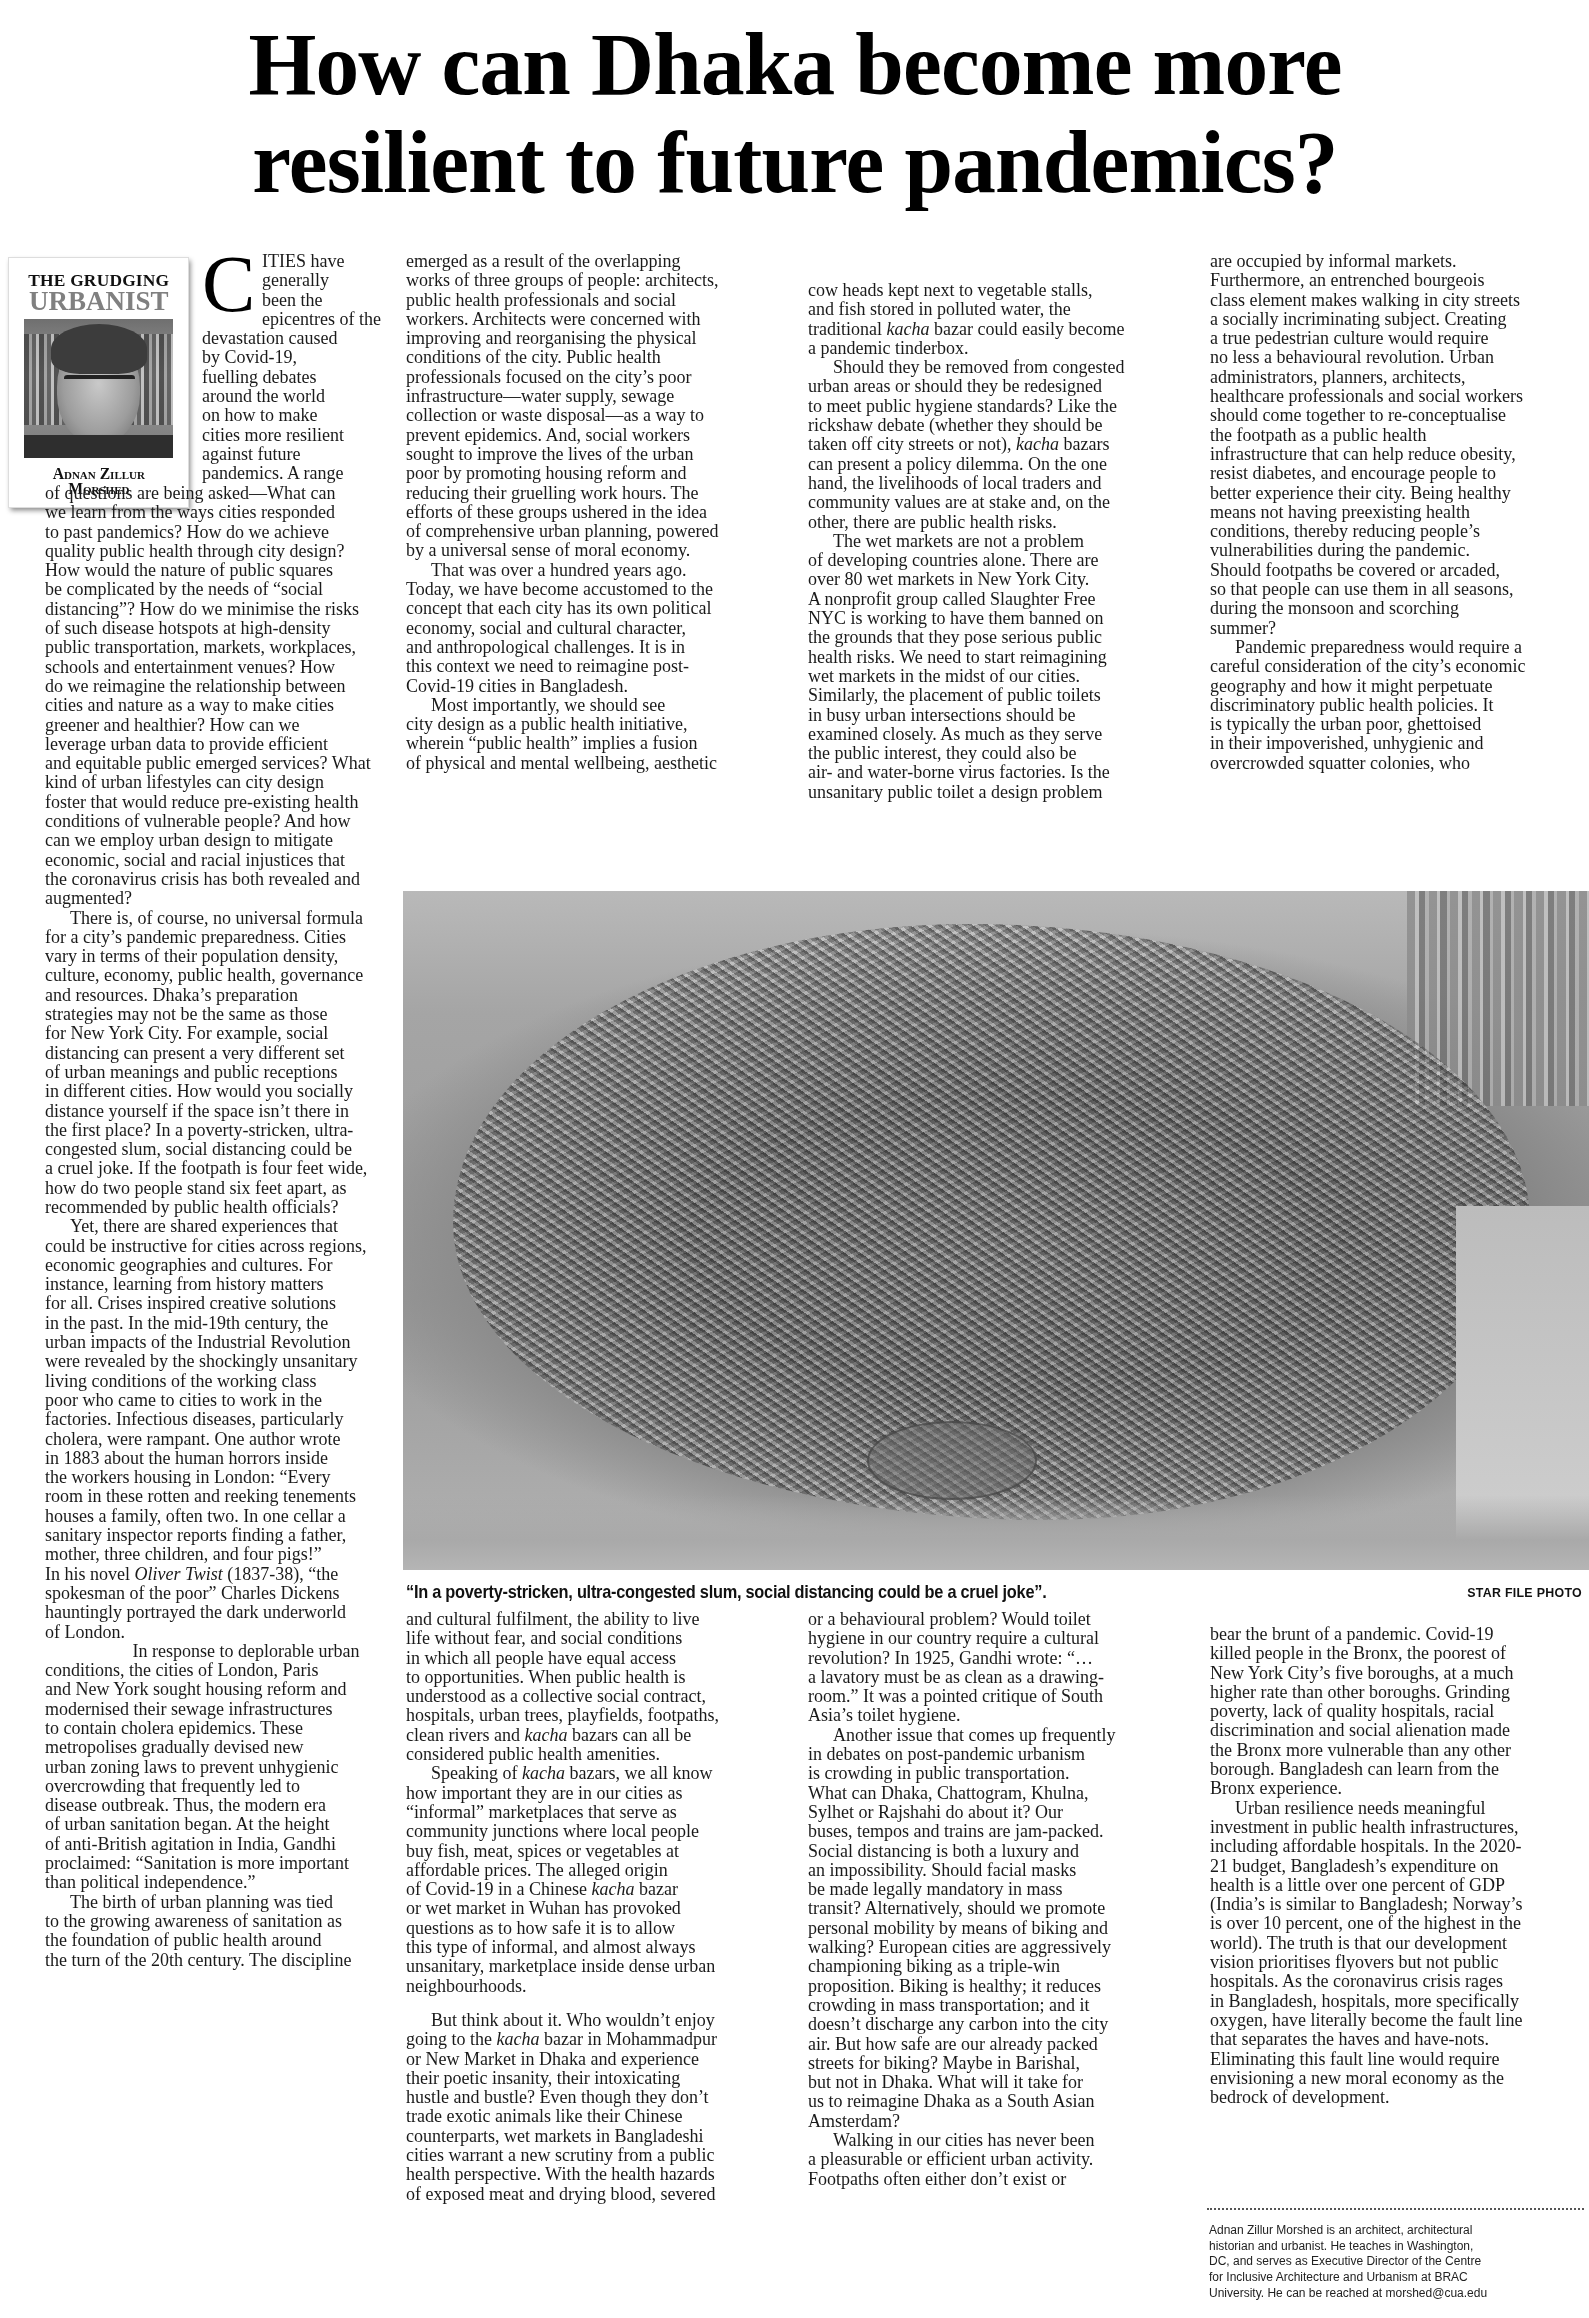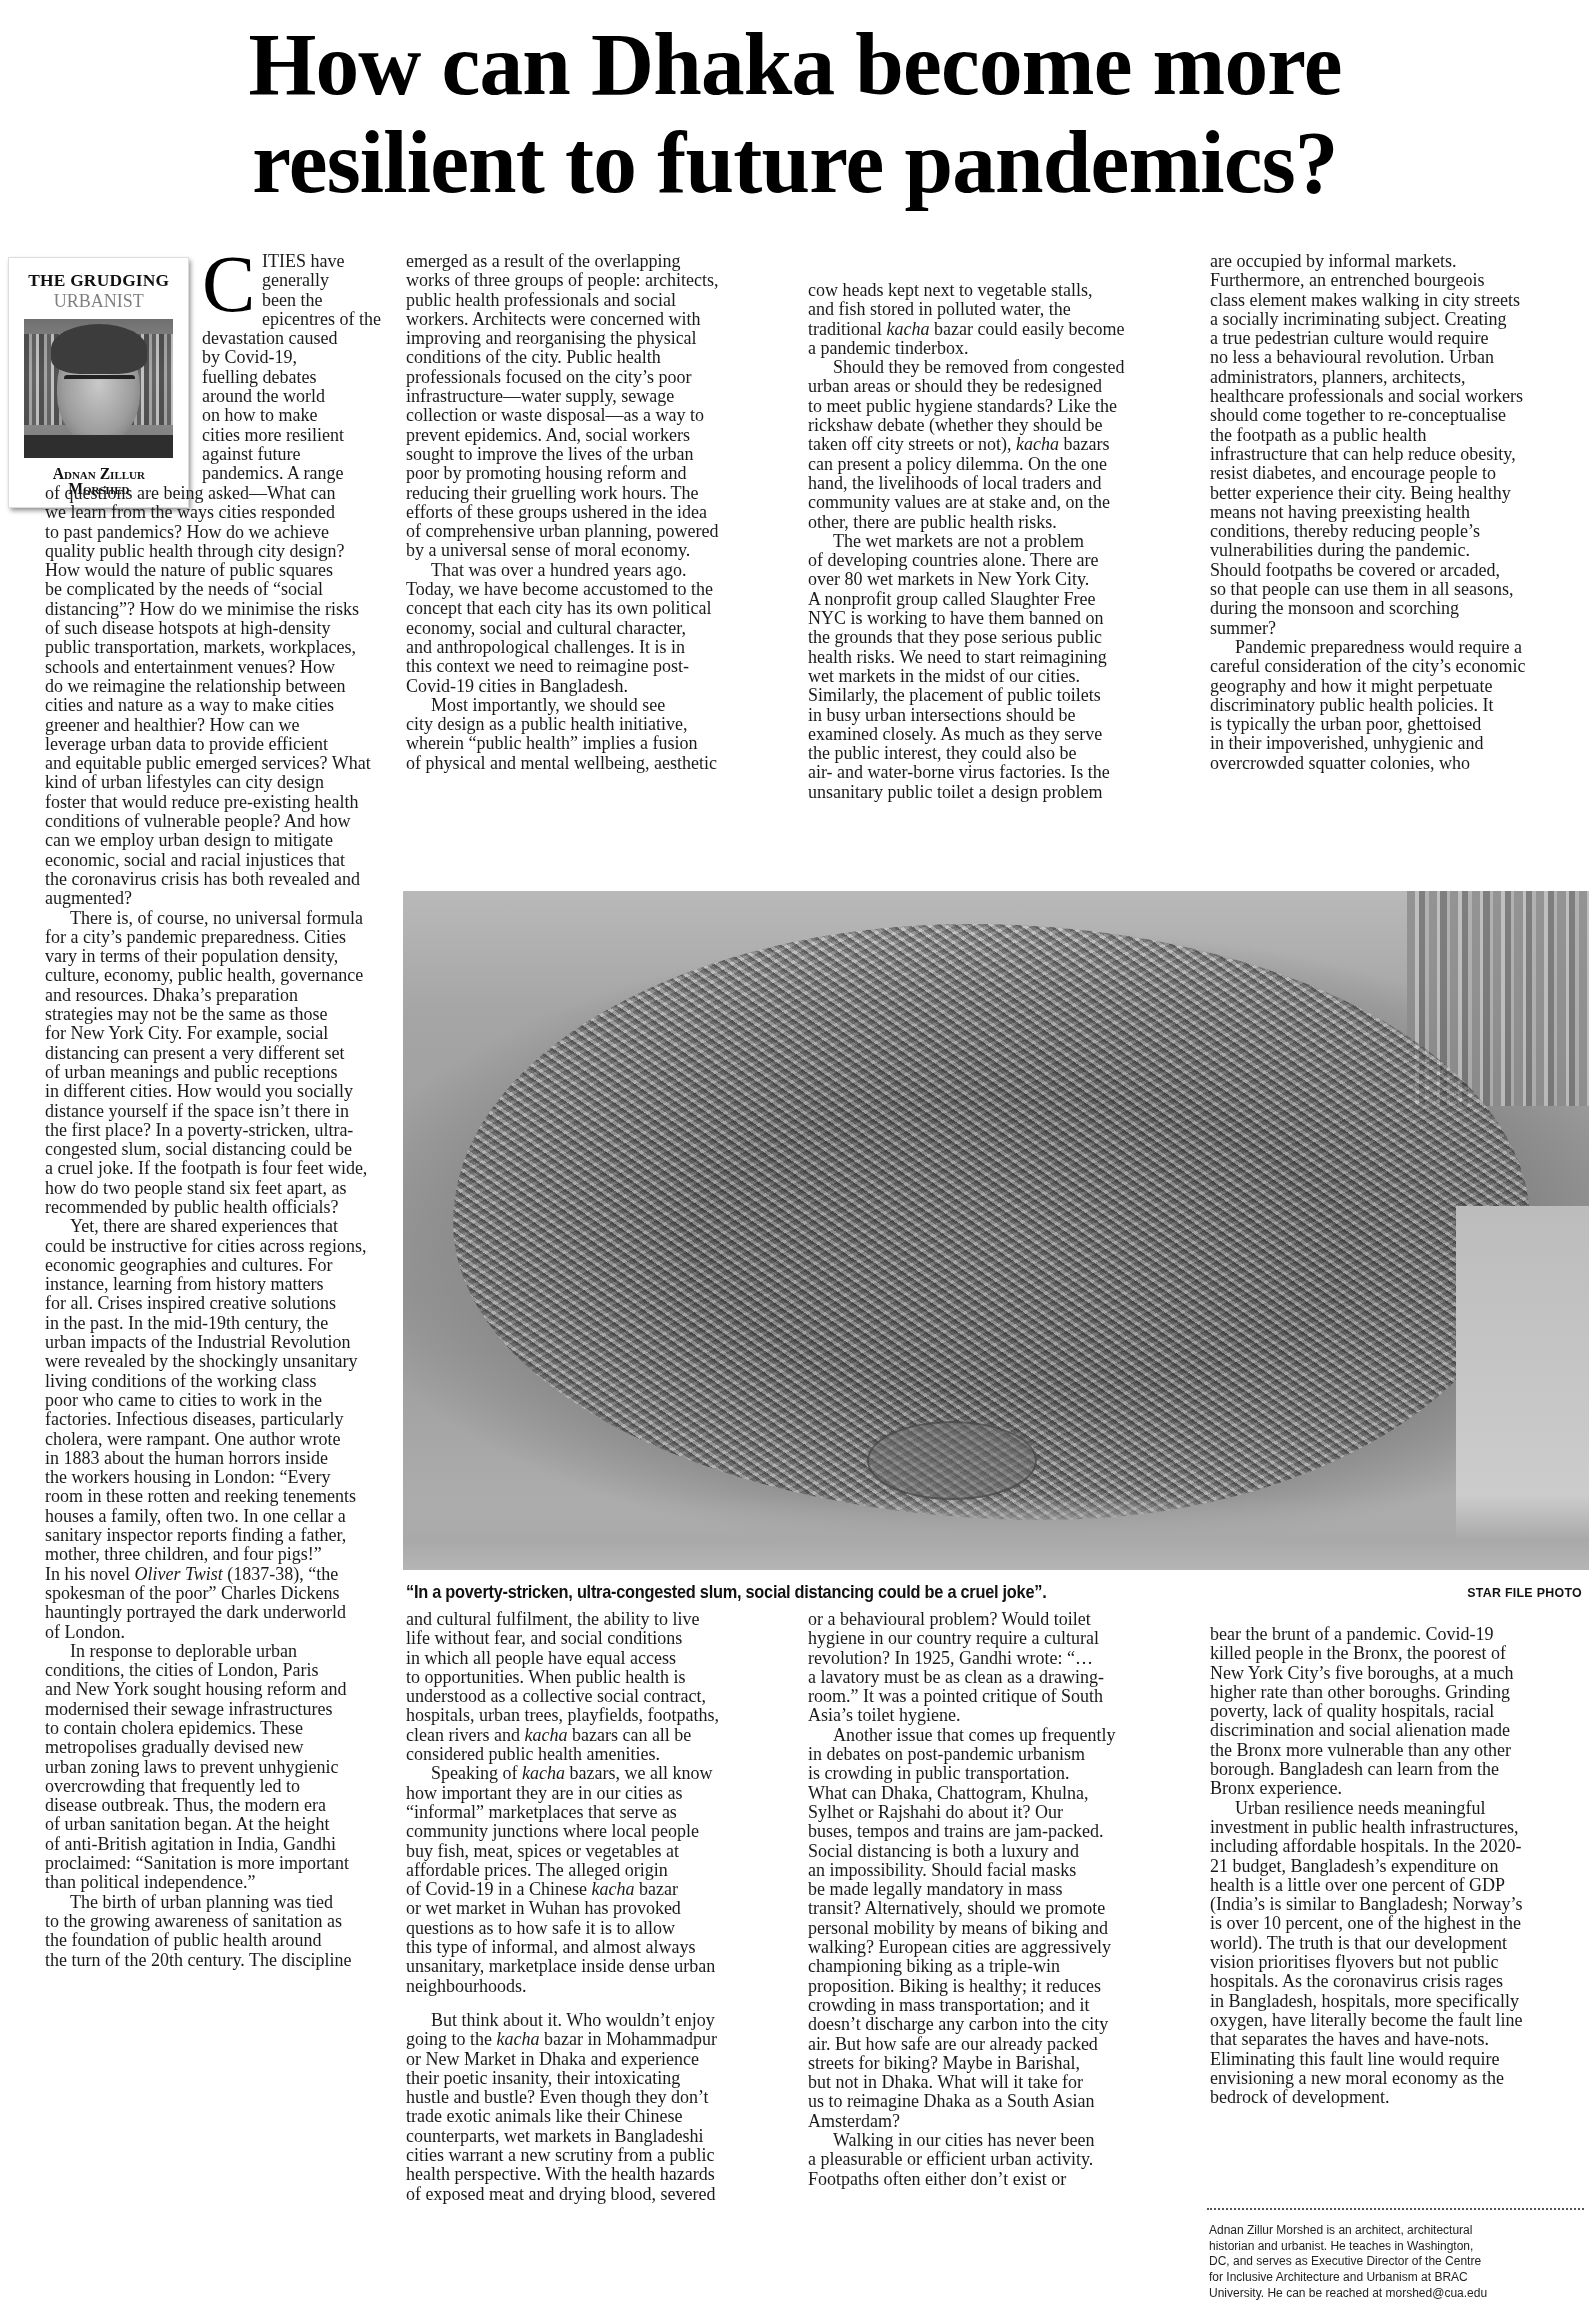--- a/index.html
+++ b/index.html
@@ -18,21 +18,21 @@
     text-align:left;
   }
   .col em { font-style:italic; }
   .line { display:block; white-space:nowrap; }
   .box {
     position:absolute; left:8.3px; top:257px; width:179px; height:249px;
     background:#fff; box-shadow:1.7px 2.5px 5px rgba(0,0,0,0.45); border:0.8px solid #ddd;
     text-align:center; font-family:"Liberation Serif","DejaVu Serif",serif;
   }
   .box .k1 { font-weight:bold; font-size:17.4px; margin-top:11.6px; letter-spacing:0.2px; color:#111; }
-  .box .k2 { font-weight:normal; font-size:18px; color:#808080; line-height:20px; }
+  .box .k2 { font-weight:bold; font-size:27px; color:#808080; line-height:20px; }
   .box .photo {
     margin:8.3px auto 0 auto; width:149px; height:139px;
     background:linear-gradient(180deg,#6f6f6f 0%,#9a9a9a 40%,#7a7a7a 100%);
     position:relative; overflow:hidden;
   }
   .box .photo .shelf { position:absolute; left:0; top:15px; width:149px; height:91px;
     background:repeating-linear-gradient(90deg,#3b3b3b 0 5px,#a8a8a8 5px 8.3px,#555 8.3px 12.4px,#cfcfcf 12.4px 15px); opacity:0.75; }
   .box .photo .face { position:absolute; left:33px; top:16.6px; width:83px; height:108px; border-radius:48% 48% 45% 45%;
     background:radial-gradient(ellipse at 50% 45%,#c9c9c9 0%,#9d9d9d 60%,#6a6a6a 100%); }
   .box .photo .hair { position:absolute; left:26.5px; top:5px; width:96px; height:50px; border-radius:50% 50% 30% 30%;
@@ -183,21 +183,21 @@
     <span class="line">in 1883 about the human horrors inside</span>
     <span class="line">the workers housing in London: “Every</span>
     <span class="line">room in these rotten and reeking tenements</span>
     <span class="line">houses a family, often two. In one cellar a</span>
     <span class="line">sanitary inspector reports finding a father,</span>
     <span class="line">mother, three children, and four pigs!”</span>
     <span class="line">In his novel <em>Oliver Twist</em> (1837-38), “the</span>
     <span class="line">spokesman of the poor” Charles Dickens</span>
     <span class="line">hauntingly portrayed the dark underworld</span>
     <span class="line">of London.</span>
-    <span class="line" style="padding-left: 25px;">In response to deplorable urban</span>
+    <span class="line" style="padding-left: 25px; text-align: center;">In response to deplorable urban</span>
     <span class="line">conditions, the cities of London, Paris</span>
     <span class="line">and New York sought housing reform and</span>
     <span class="line">modernised their sewage infrastructures</span>
     <span class="line">to contain cholera epidemics. These</span>
     <span class="line">metropolises gradually devised new</span>
     <span class="line">urban zoning laws to prevent unhygienic</span>
     <span class="line">overcrowding that frequently led to</span>
     <span class="line">disease outbreak. Thus, the modern era</span>
     <span class="line">of urban sanitation began. At the height</span>
     <span class="line">of anti-British agitation in India, Gandhi</span>

